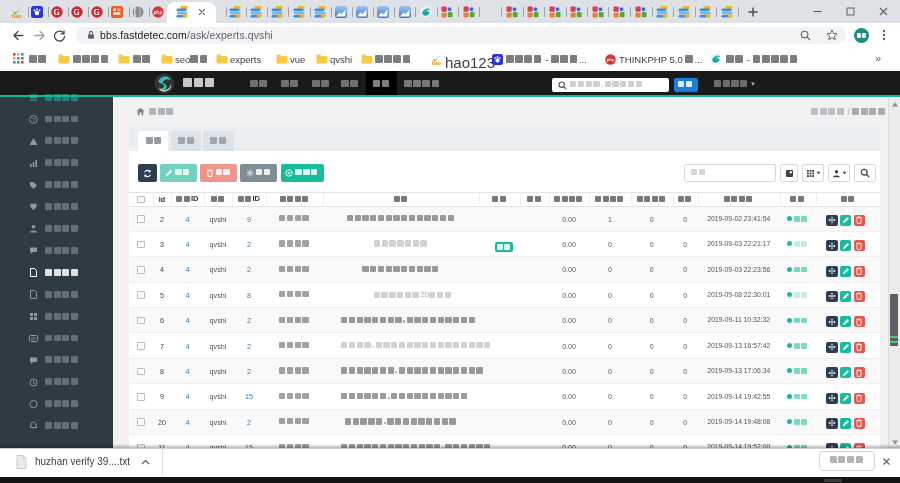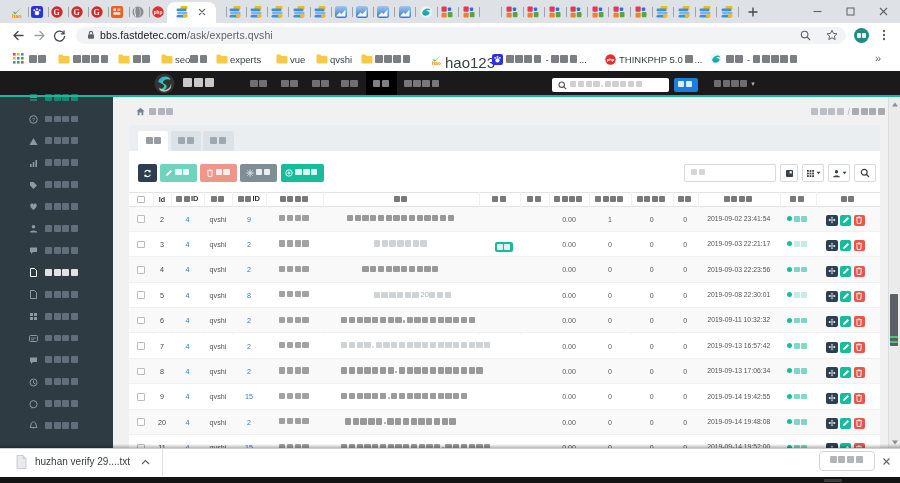--- a/index.html
+++ b/index.html
@@ -927,21 +927,21 @@
     <path d="M4 6.5 L1 2.5 H7 Z" fill="#8a8d91"></path>
   </svg>
 <div class="abs" style="left:890px;top:294px;width:8px;height:52px;background:#5c6064;border-radius:1px"></div>
 <div class="abs" style="left:890px;top:336px;width:8px;height:2px;background:#37d06b"></div>
 <div class="abs" style="left:890px;top:341px;width:8px;height:2px;background:#37d06b"></div>
 <div class="abs" style="left:0;top:448px;width:900px;height:29px;background:#fff;border-top:1px solid #cfcfcf;z-index:7"></div>
 <svg class="abs" style="left:16px;top:455px;z-index:8" width="11" height="14" viewBox="0 0 11 14">
     <path d="M1 0.5 H7 L10 3.5 V13.5 H1 Z" fill="#e8eaed" stroke="#bdc1c6" stroke-width=".8"></path>
     <path d="M7 0.5 V3.5 H10" fill="none" stroke="#bdc1c6" stroke-width=".8"></path>
   </svg>
-<div class="abs" style="left:35px;top:457px;font-size:10px;color:#3c4043;z-index:8">huzhan verify 29....txt</div>
+<div class="abs" style="left:35px;top:457px;font-size:10px;color:#3c4043;z-index:8">huzhan verify 39....txt</div>
 <svg class="abs" style="left:141px;top:459px;z-index:8" width="9" height="6" viewBox="0 0 9 6">
     <path d="M1 5 L4.5 1.5 L8 5" stroke="#5f6368" stroke-width="1.2" fill="none"></path>
   </svg>
 <div class="abs" style="left:162px;top:449px;width:1px;height:27px;background:#e0e0e0;z-index:8"></div>
 <div class="abs" style="left:819px;top:450.5px;width:56px;height:20px;border:1px solid #d5d5d5;border-radius:4px;z-index:8;display:flex;align-items:center;justify-content:center">
     <span class="cj" style="font-size:9px;color:#757a80;"><i></i><i></i><i></i><i></i></span>
   </div>
 <svg class="abs" style="left:882px;top:457px;z-index:8" width="9" height="9" viewBox="0 0 9 9">
     <path d="M1.5 1.5 L7.5 7.5 M7.5 1.5 L1.5 7.5" stroke="#5f6368" stroke-width="1.1"></path>
   </svg>

